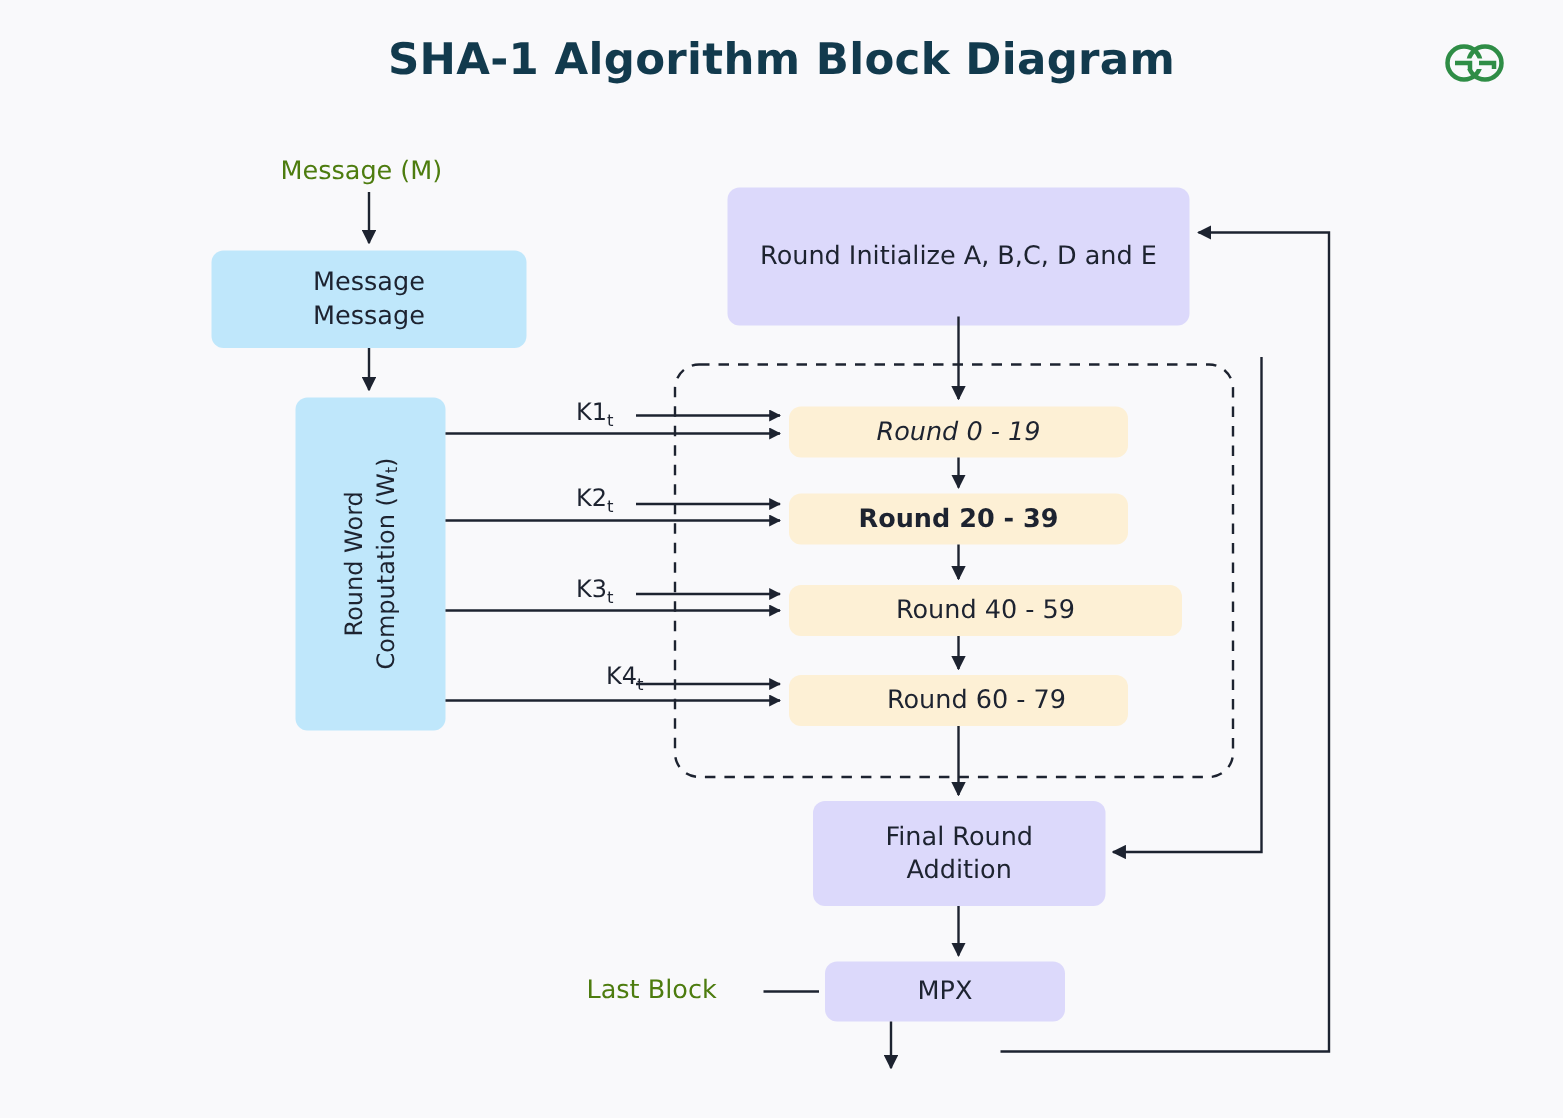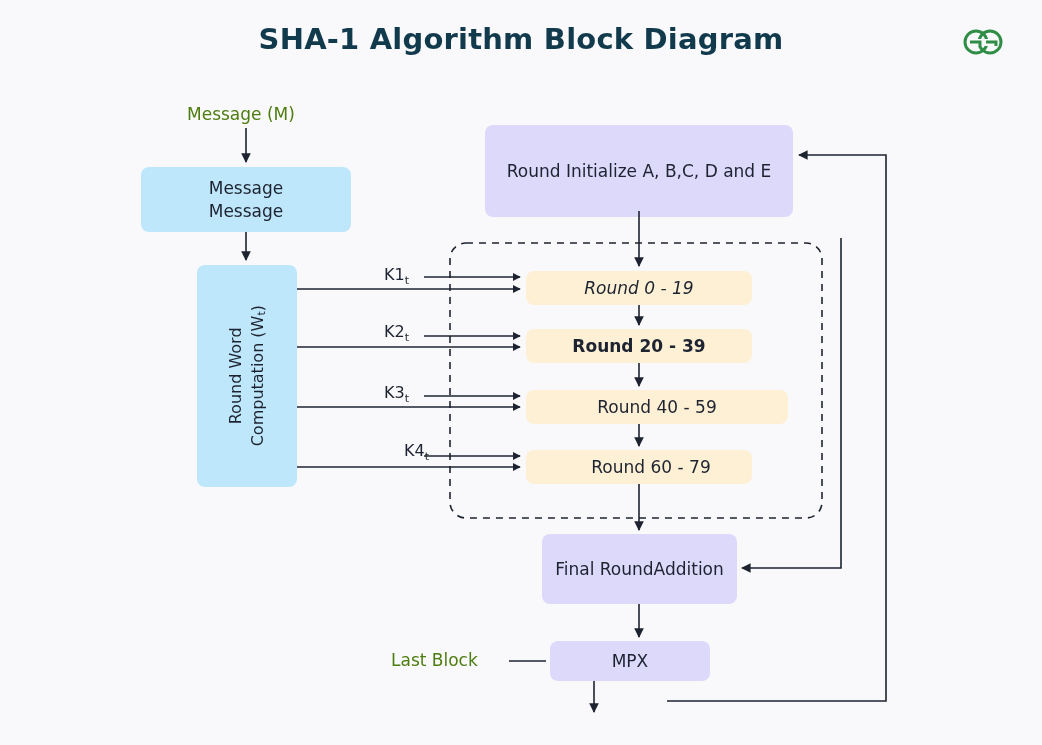--- a/index.html
+++ b/index.html
@@ -138,21 +138,21 @@
   <div class="node purple" style="left:485px; top:125px; width:308px; height:92px; flex-direction:row;">
     <span>Round Initialize A, B,</span>
     <span>C, D and E</span>
   </div>
 
   <div class="node cream" style="left:526px; top:271px; width:226px; height:34px;font-style:italic;">Round 0 - 19</div>
   <div class="node cream" style="left:526px; top:329px; width:226px; height:34px;font-weight:bold;">Round 20 - 39</div>
   <div class="node cream" style="left:526px; top:390px; width:262px; height:34px;">Round 40 - 59</div>
   <div class="node cream" style="left:526px; top:450px; width:226px; height:34px;padding-left:24px;">Round 60 - 79</div>
 
-  <div class="node purple" style="left:542px; top:534px; width:195px; height:70px; flex-direction:row;">
+  <div class="node purple" style="left:542px; top:534px; width:195px; height:70px; flex-direction:column;">
     <span>Final Round</span>
     <span>Addition</span>
   </div>
 
   <div class="node purple" style="left:550px; top:641px; width:160px; height:40px;">MPX</div>
 
   <svg class="overlay">
     <defs>
       <marker id="arrow" viewBox="0 0 10 10" refX="9" refY="5" markerWidth="6" markerHeight="6" orient="auto-start-reverse">
         <path d="M 0 0 L 10 5 L 0 10 z" fill="#1d2330"></path>

